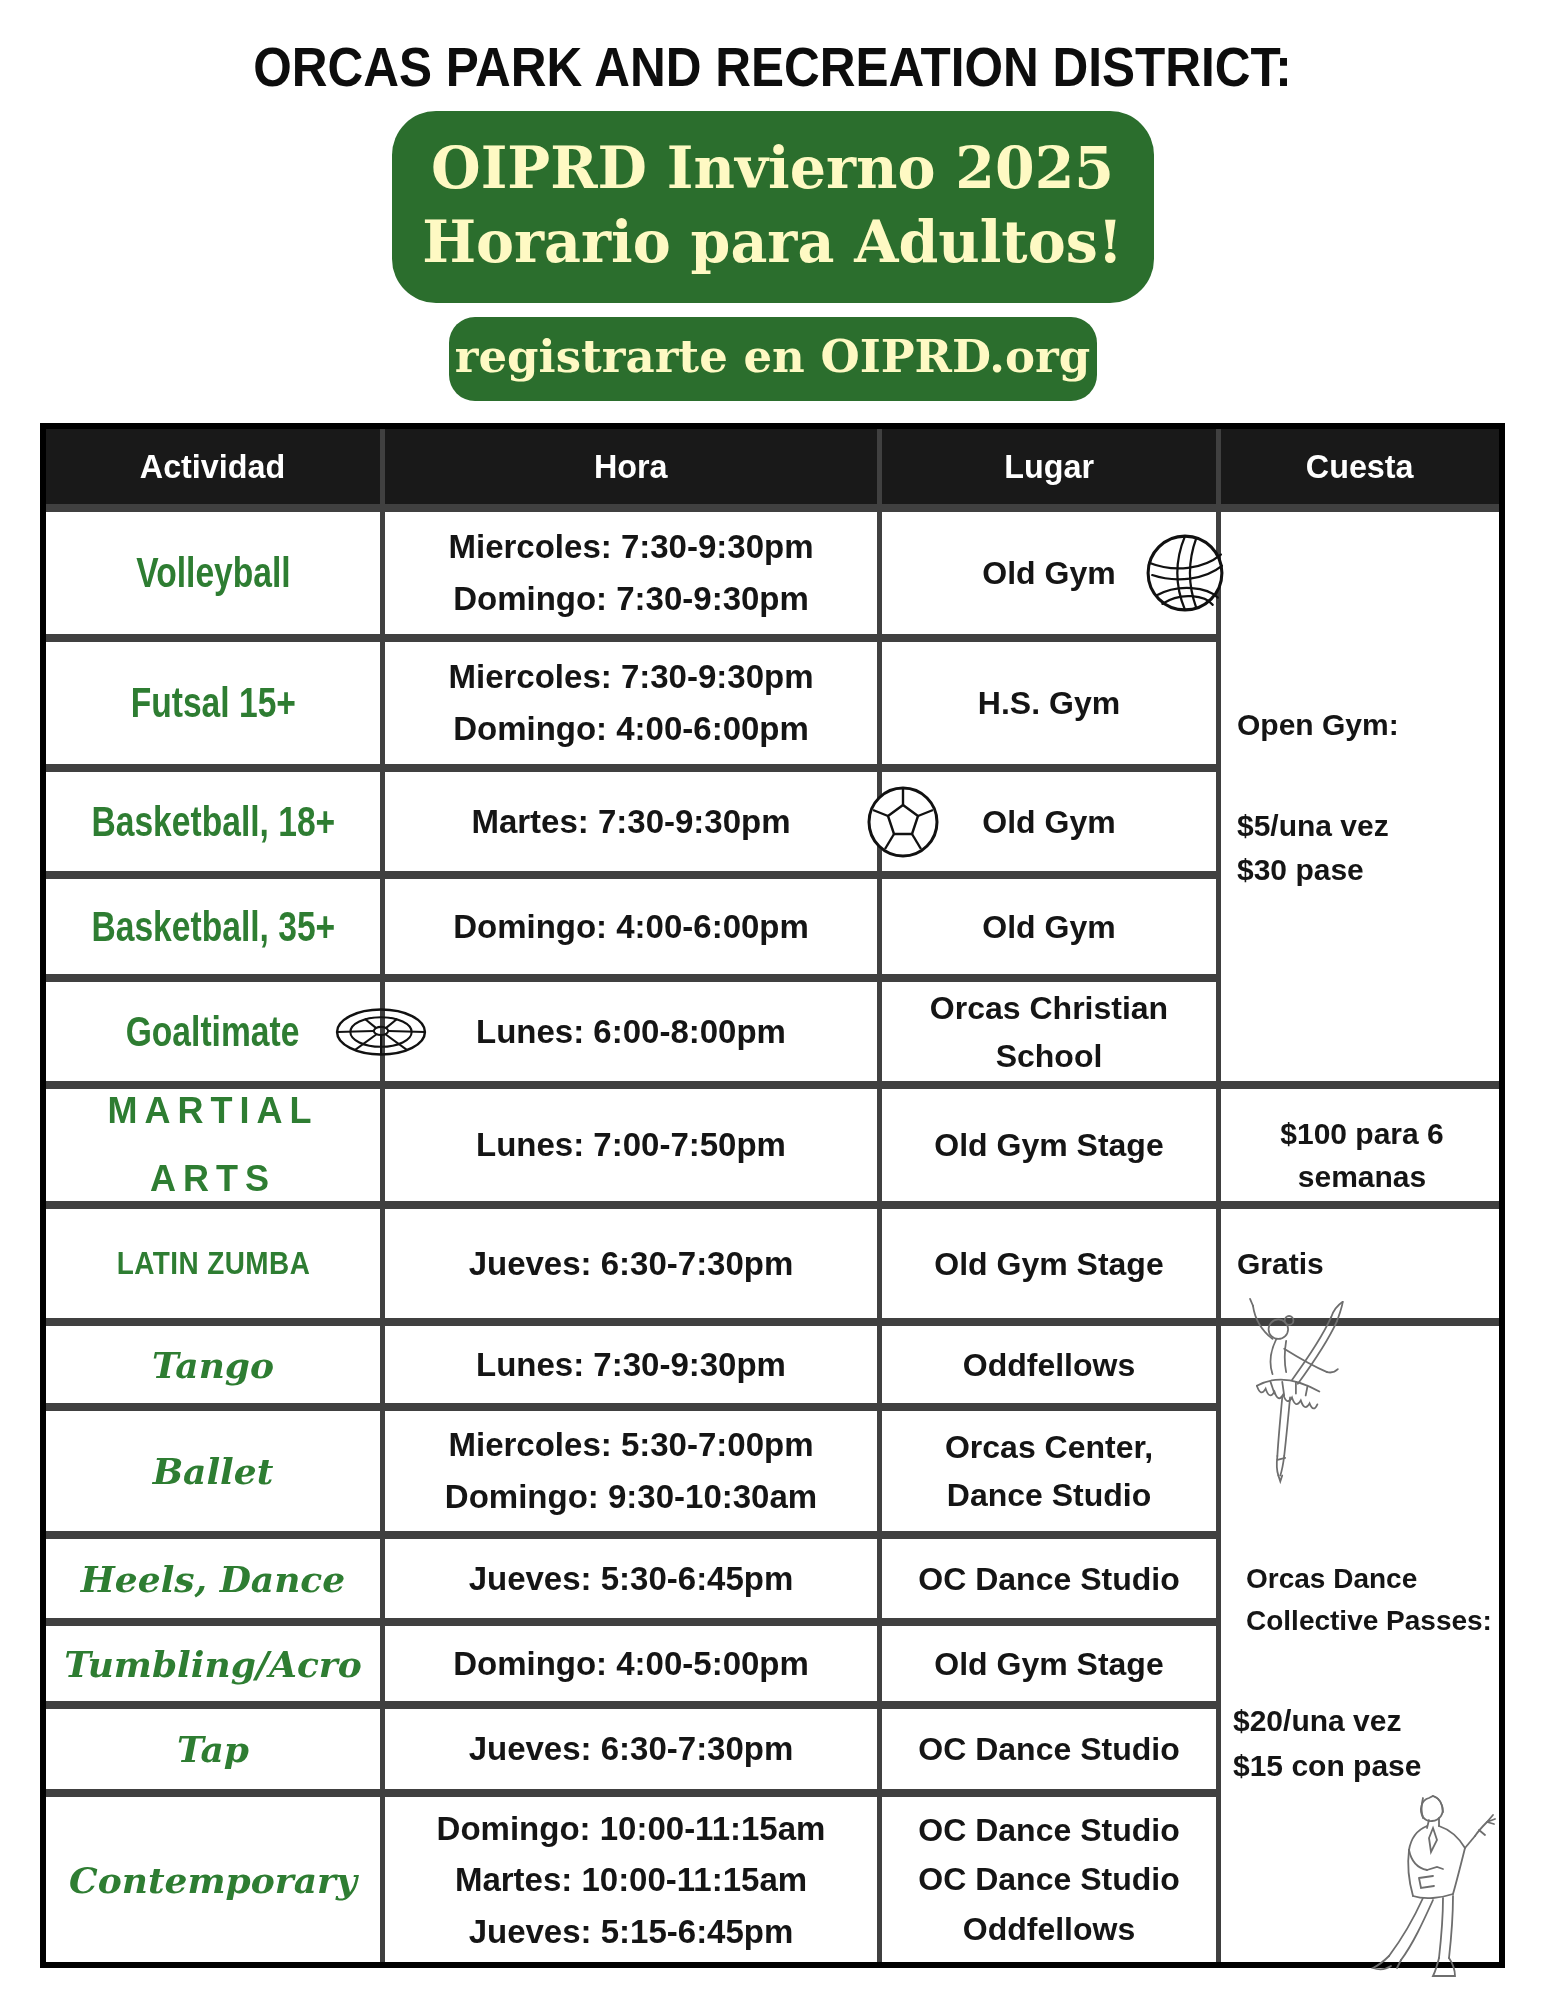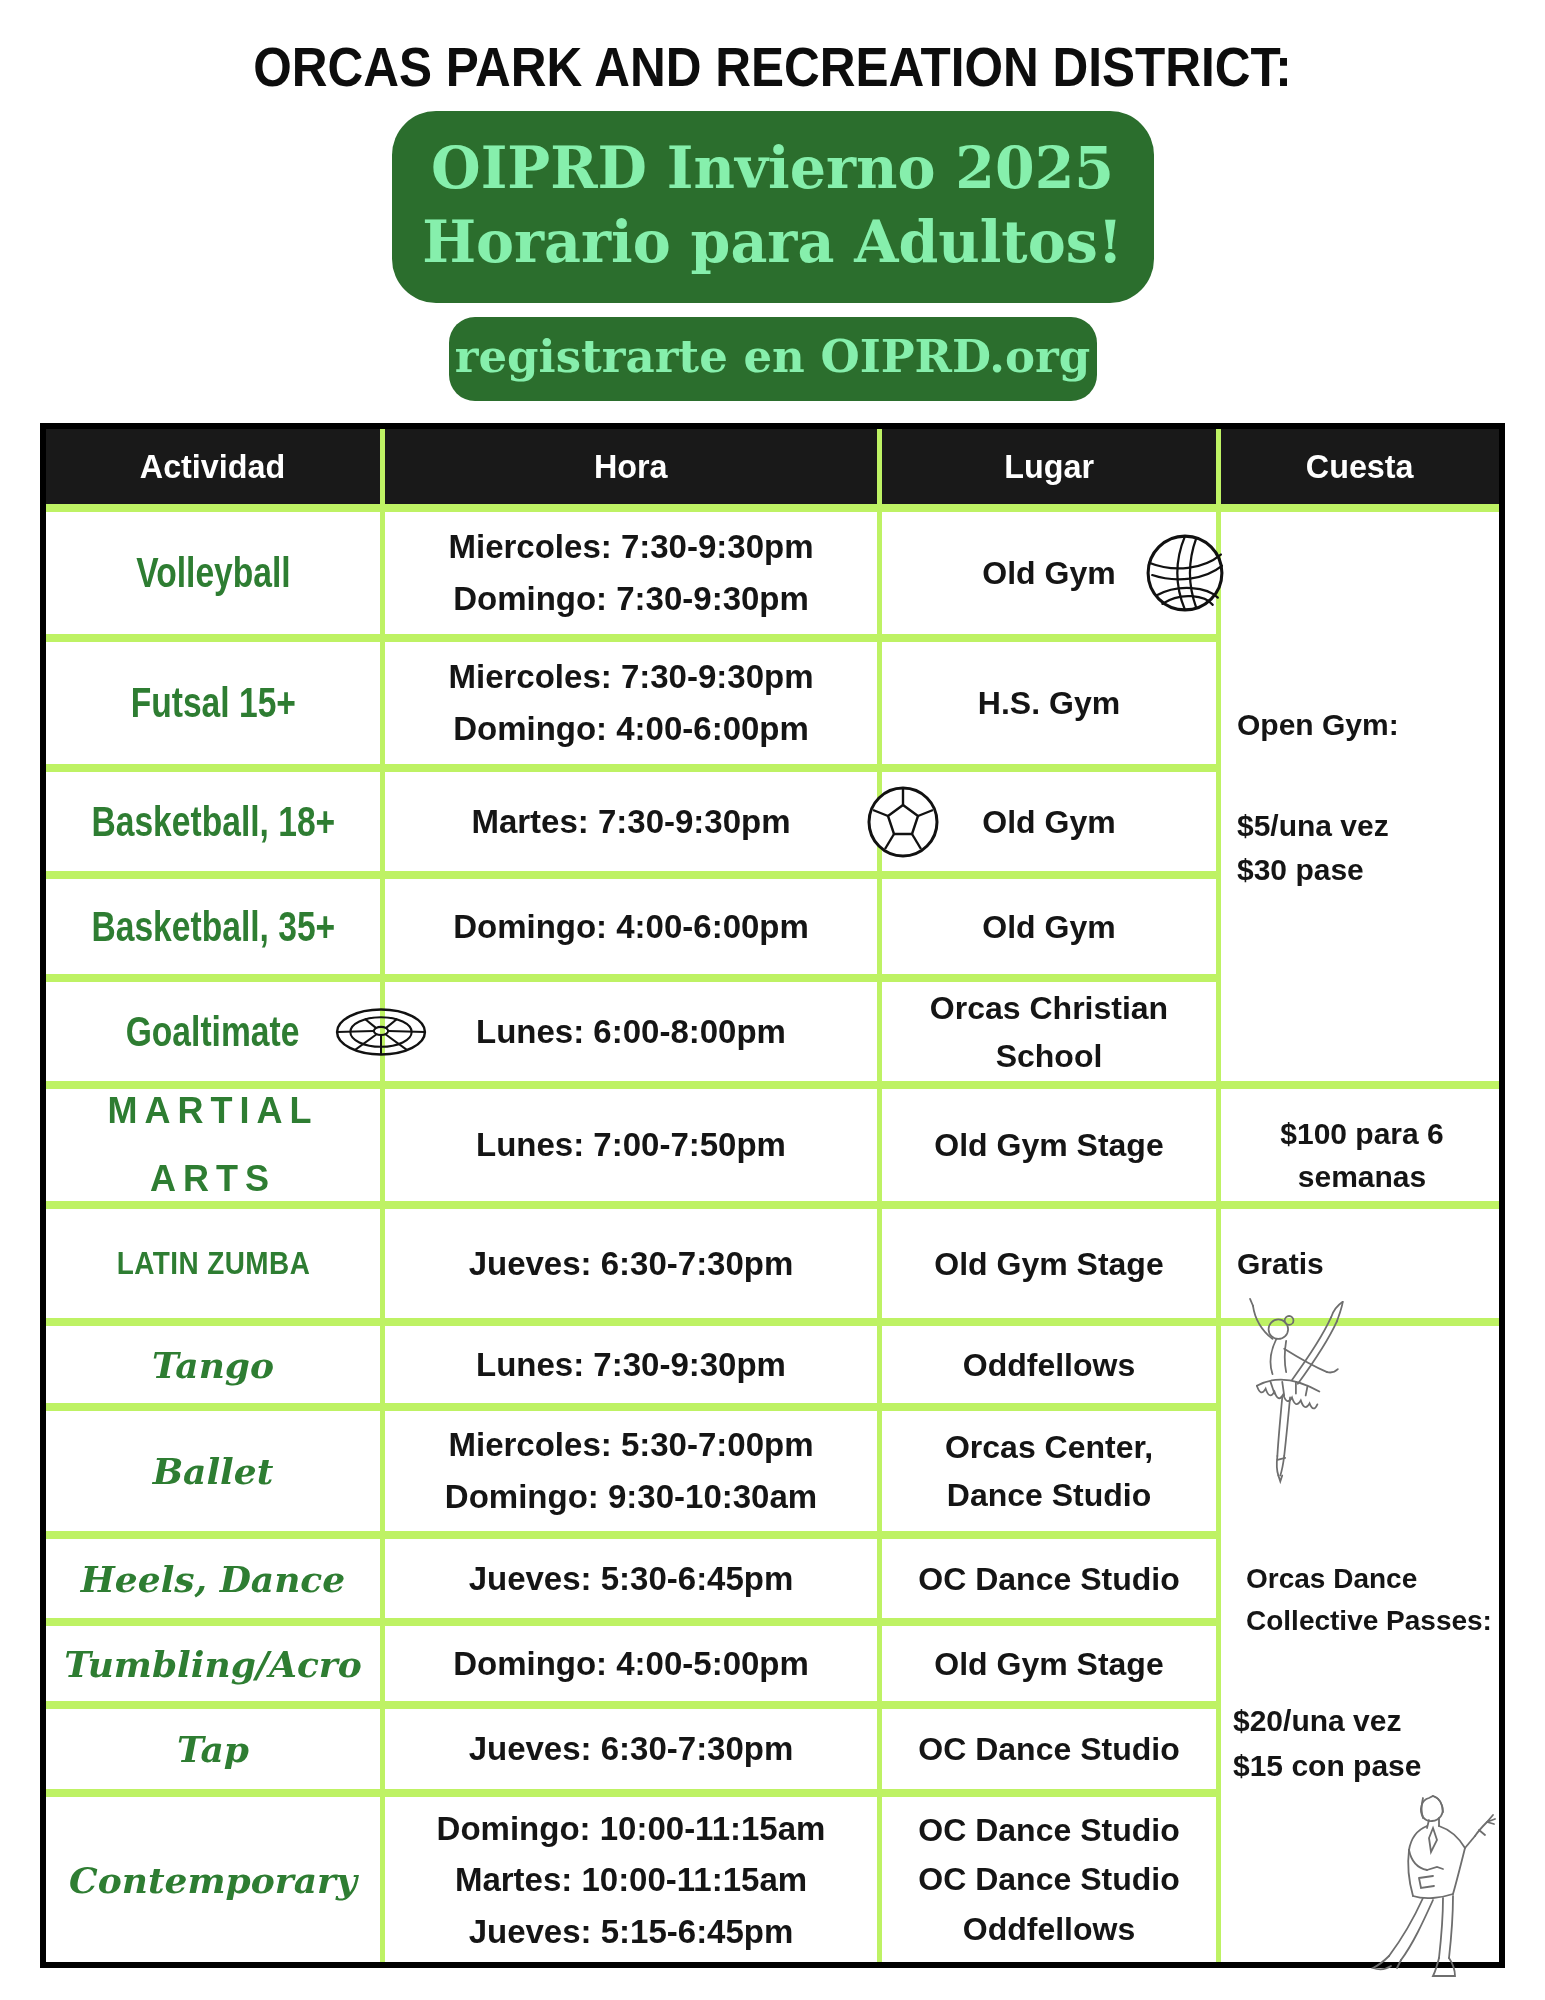--- a/index.html
+++ b/index.html
@@ -11,31 +11,31 @@
     margin:0;padding-top:40px;text-align:center;
     font-size:55px;line-height:1;font-weight:700;letter-spacing:0;
     transform:scaleX(0.9);color:#0d0d0d;white-space:nowrap;
   }
   .banner-main{
     width:762px;margin:16px auto 0;background:#2b6e2d;border-radius:44px;
     padding:20px 0 24px;text-align:center;
   }
   .banner-line{
     font-family:"DejaVu Serif", serif;font-weight:700;
-    font-size:57px;line-height:1.3;color:#86efac;
+    font-size:57px;line-height:1.3;color:#fef9c3;
   }
   .banner-reg{
     width:648px;margin:14px auto 0;background:#2b6e2d;border-radius:26px;
     padding:12px 0 16px;text-align:center;
   }
   .banner-reg .banner-line{font-size:45px;line-height:1.25;text-align:center;}
 
   .schedule{
     box-sizing:border-box;width:1465px;margin:22px 0 0 40px;
-    display:grid;background:#bef264;border:6px solid #000;
+    display:grid;background:#404040;border:6px solid #000;
     grid-template-columns:334px 492px 334px 278px;
     grid-template-rows:75px 122px 122px 99px 95px 99px 112px 109px 77px 120px 79px 75px 80px 165px;
     column-gap:5px;row-gap:8px;
   }
   .hcell{
     background:#191919;color:#ffffff;display:flex;align-items:center;justify-content:center;
     font-size:34px;font-weight:700;
   }
   .hcell span{transform:scaleX(0.95);}
   .cell{

